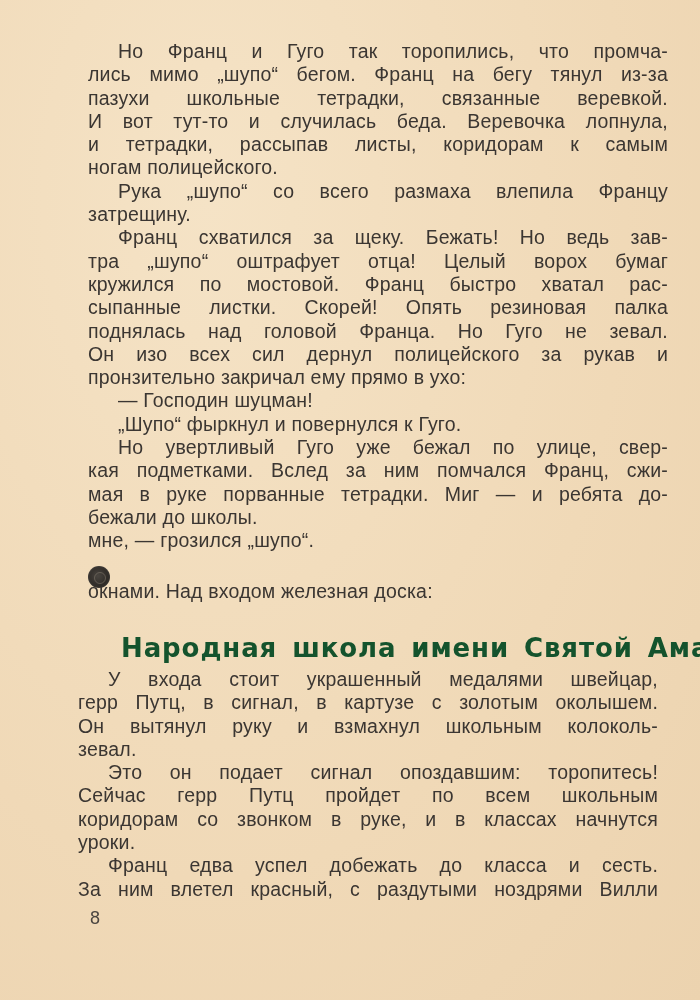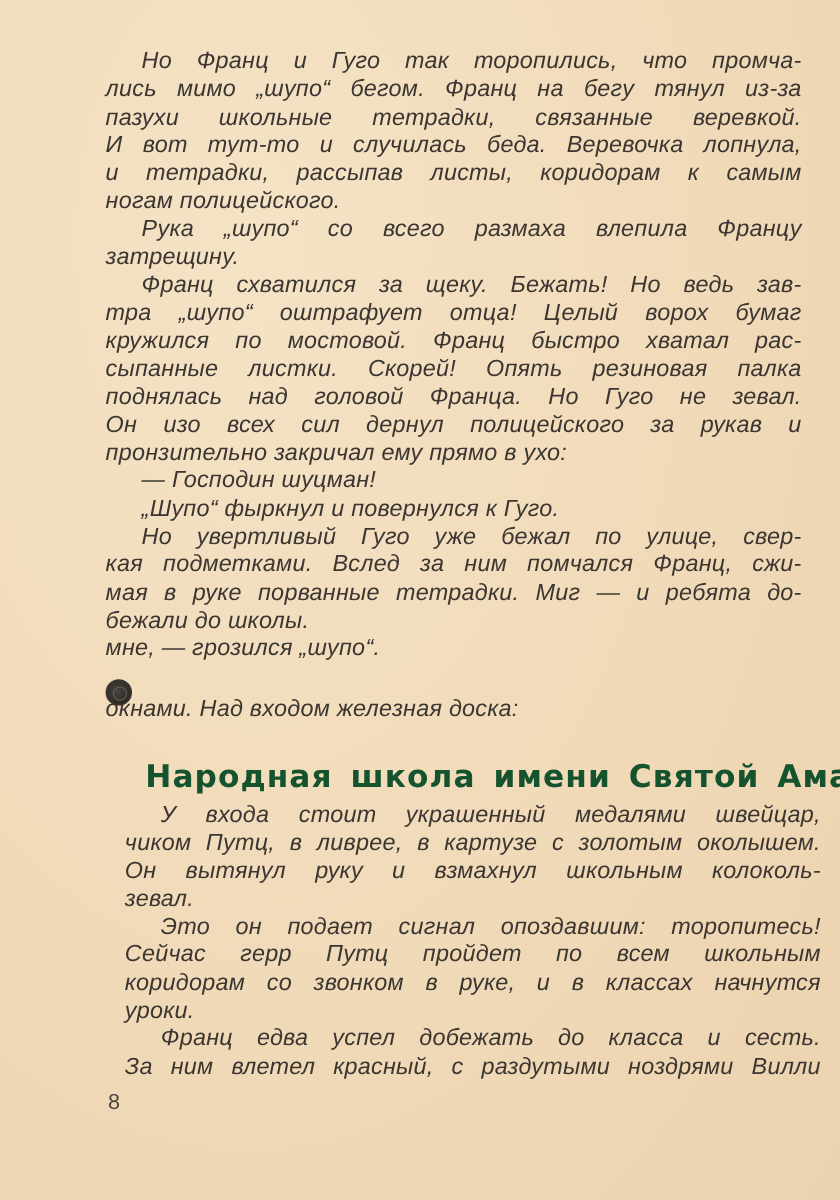--- a/index.html
+++ b/index.html
@@ -23,21 +23,20 @@
       width: 580px;
     }
     .line {
       height: 23.3px;
       line-height: 23.3px;
       font-size: 19.5px;
       white-space: nowrap;
       text-align: justify;
       text-align-last: justify;
       letter-spacing: 0.2px;
-      font-style: italic;
     }
     .line.last {
       text-align-last: left;
     }
     .line.indent {
       padding-left: 30px;
     }
     .ornament {
       position: absolute;
       left: 88px;
@@ -73,21 +72,21 @@
       font-weight: bold;
       font-size: 26px;
       line-height: 28px;
       letter-spacing: 0.9px;
       word-spacing: 5px;
       color: #14532d;
       white-space: nowrap;
     }
     .block3 {
       position: absolute;
-      left: 104px;
+      left: 78px;
       top: 668px;
       width: 580px;
     }
     .pagenum {
       position: absolute;
       left: 90px;
       top: 908px;
       font-size: 18px;
       color: #4a4540;
     }
@@ -123,21 +122,21 @@
 <div class="ornament"></div>
 
 <div class="block2">
   <div class="line last">окнами. Над входом железная доска:</div>
 </div>
 
 <div class="heading">Народная школа имени Святой Амалии</div>
 
 <div class="block3">
   <div class="line indent">У входа стоит украшенный медалями швейцар,</div>
-  <div class="line">чиком Путц, в ливрее, в картузе с золотым околышем.</div>
+  <div class="line">герр Путц, в сигнал, в картузе с золотым околышем.</div>
   <div class="line">Он вытянул руку и взмахнул школьным колоколь-</div>
   <div class="line last">зевал.</div>
   <div class="line indent">Это он подает сигнал опоздавшим: торопитесь!</div>
   <div class="line">Сейчас герр Путц пройдет по всем школьным</div>
   <div class="line">коридорам со звонком в руке, и в классах начнутся</div>
   <div class="line last">уроки.</div>
   <div class="line indent">Франц едва успел добежать до класса и сесть.</div>
   <div class="line">За ним влетел красный, с раздутыми ноздрями Вилли</div>
 </div>
 

